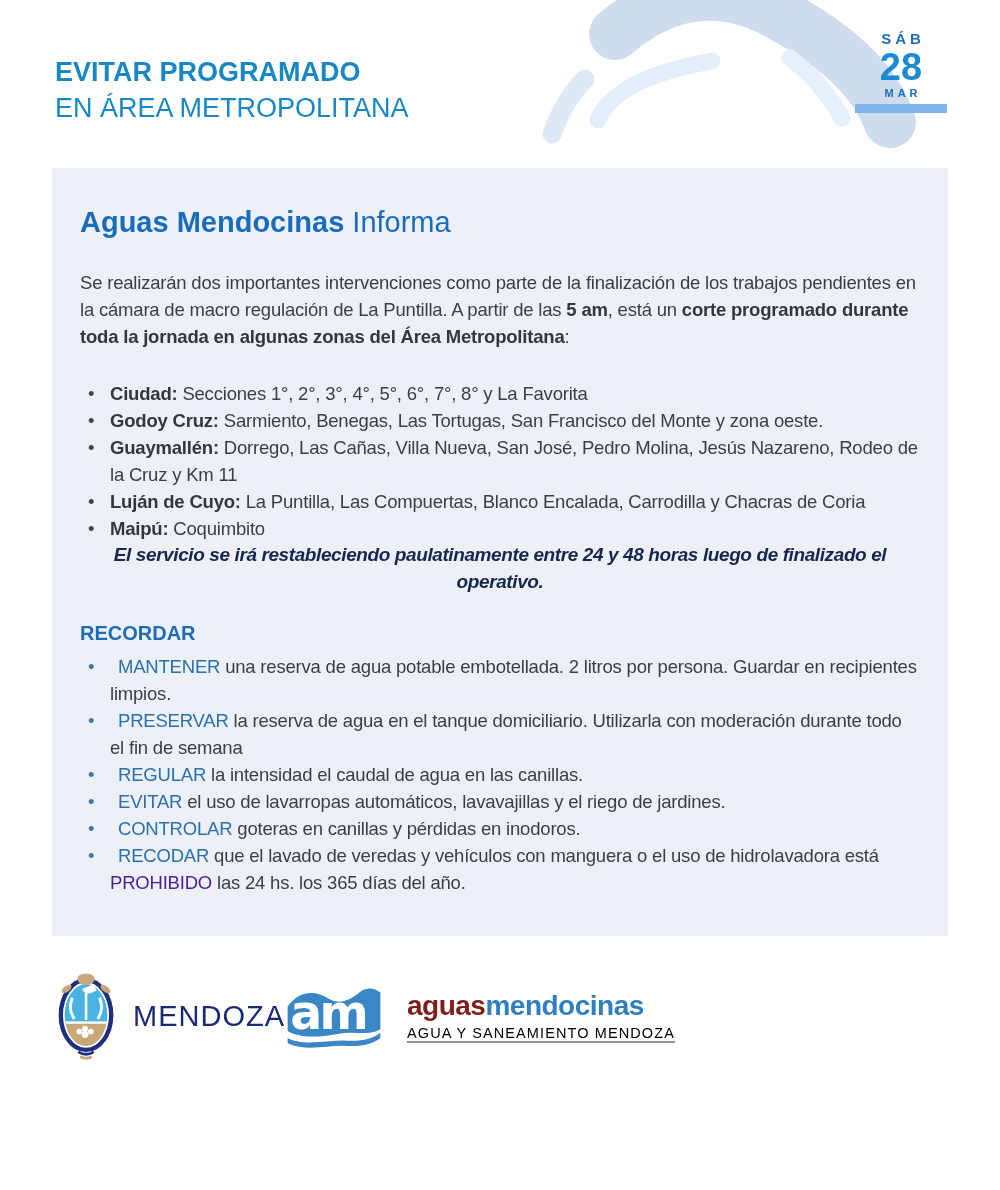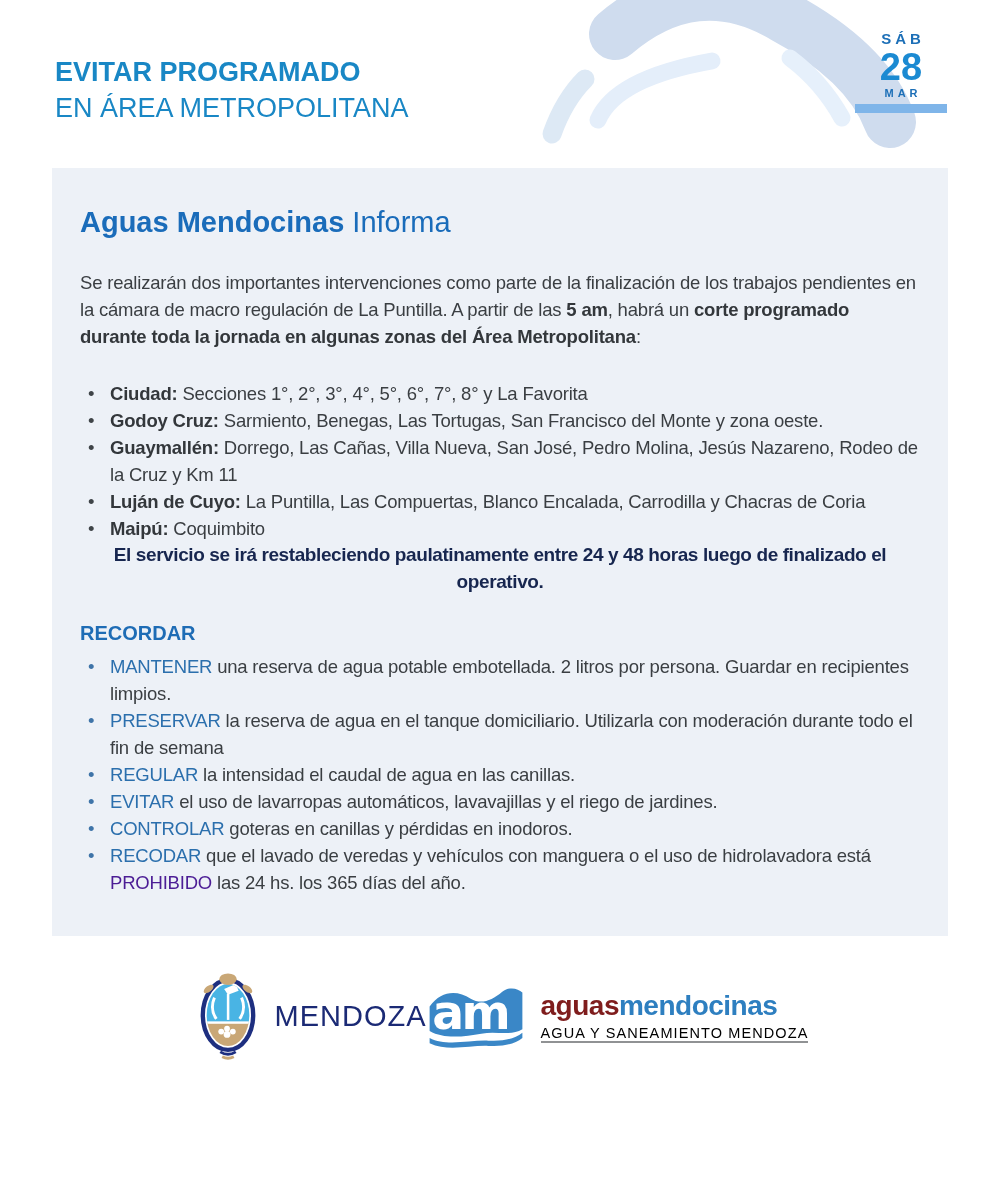--- a/index.html
+++ b/index.html
@@ -28,31 +28,31 @@
   .intro{margin:0 0 30px 0;}
   .intro b{color:#33373b;}
   ul.plain{list-style:none;margin:0;padding:0;}
   ul.plain li{position:relative;padding-left:30px;margin:0;}
   ul.zones li::before{content:"•";position:absolute;left:8px;top:0;color:#3f4448;}
   ul.tips li::before{content:"•";position:absolute;left:8px;top:0;color:#3f74a8;}
   .zones{margin-bottom:30px;}
   .zone-label{font-weight:bold;color:#33373b;}
   .restore-notice{
     text-align:center;font-weight:bold;color:#17264f;
-    font-size:19px;letter-spacing:-0.4px;line-height:1.42;margin:0 4px 26px 4px;
+    font-size:19px;letter-spacing:-0.4px;line-height:1.42;margin:0 4px 26px 4px;font-style:italic;
   }
   .recordar-title{font-weight:bold;font-size:20px;color:#1e6cb5;margin:0 0 8px 0;}
-  .tip-keyword{color:#2b6fad;}
+  .tip-keyword{color:#2b6fad;margin-left:8px;}
   .tip-highlight{color:#4c1d95;}
   
-  .footer{display:flex;justify-content:center;align-items:center;padding:36px 50px 0 55px;}
+  .footer{display:flex;justify-content:flex-start;align-items:center;padding:36px 50px 0 55px;}
   .footer-left{display:flex;align-items:center;}
   .crest{width:62px;height:90px;}
   .mendoza-word{font-size:29px;color:#1b2a75;letter-spacing:1px;margin-left:16px;}
-  .footer-right{display:flex;align-items:center;}
+  .footer-right{display:flex;align-items:center;gap:8px;}
   .am-mark{width:98px;height:80px;margin-right:16px;}
   .am-text .brand-line{font-size:28px;font-weight:bold;letter-spacing:-0.5px;line-height:1.1;}
   .brand-aguas{color:#7f1d1d;}
   .brand-mendocinas{color:#2e7fc0;}
   .am-text .sub-line{
     font-size:14.5px;color:#000000;letter-spacing:1.1px;margin-top:3px;
     padding-bottom:0;border-bottom:2px solid #909294;
   }
 </style>
 </head>
@@ -77,21 +77,21 @@
     <div class="month-abbr">MAR</div>
     <div class="bar"></div>
   </div>
 </div>
 
 <div class="notice-box">
   <div class="notice-title">
     <span class="t-bold">Aguas Mendocinas</span><span class="t-reg"> Informa</span>
   </div>
 
-  <p class="intro body-text"><span>Se realizarán dos importantes intervenciones como parte de la finalización de los trabajos pendientes en la cámara de macro regulación de La Puntilla. A partir de las </span><b>5 am</b><span>, habrá un </span><b>corte programado durante toda la jornada en algunas zonas del Área Metropolitana</b><span>:</span></p>
+  <p class="intro body-text"><span>Se realizarán dos importantes intervenciones como parte de la finalización de los trabajos pendientes en la cámara de macro regulación de La Puntilla. A partir de las </span><b>5 am</b><span>, está un </span><b>corte programado durante toda la jornada en algunas zonas del Área Metropolitana</b><span>:</span></p>
 
   <ul class="plain zones body-text">
     <li><span class="zone-label">Ciudad:</span><span> Secciones 1°, 2°, 3°, 4°, 5°, 6°, 7°, 8° y La Favorita</span></li>
     <li><span class="zone-label">Godoy Cruz:</span><span> Sarmiento, Benegas, Las Tortugas, San Francisco del Monte y zona oeste.</span></li>
     <li><span class="zone-label">Guaymallén:</span><span> Dorrego, Las Cañas, Villa Nueva, San José, Pedro Molina, Jesús Nazareno, Rodeo de la Cruz y Km 11</span></li>
     <li><span class="zone-label">Luján de Cuyo:</span><span> La Puntilla, Las Compuertas, Blanco Encalada, Carrodilla y Chacras de Coria</span></li>
     <li><span class="zone-label">Maipú:</span><span> Coquimbito</span></li>
   </ul>
 
   <p class="restore-notice">El servicio se irá restableciendo paulatinamente entre 24 y 48 horas luego de finalizado el operativo.</p>

